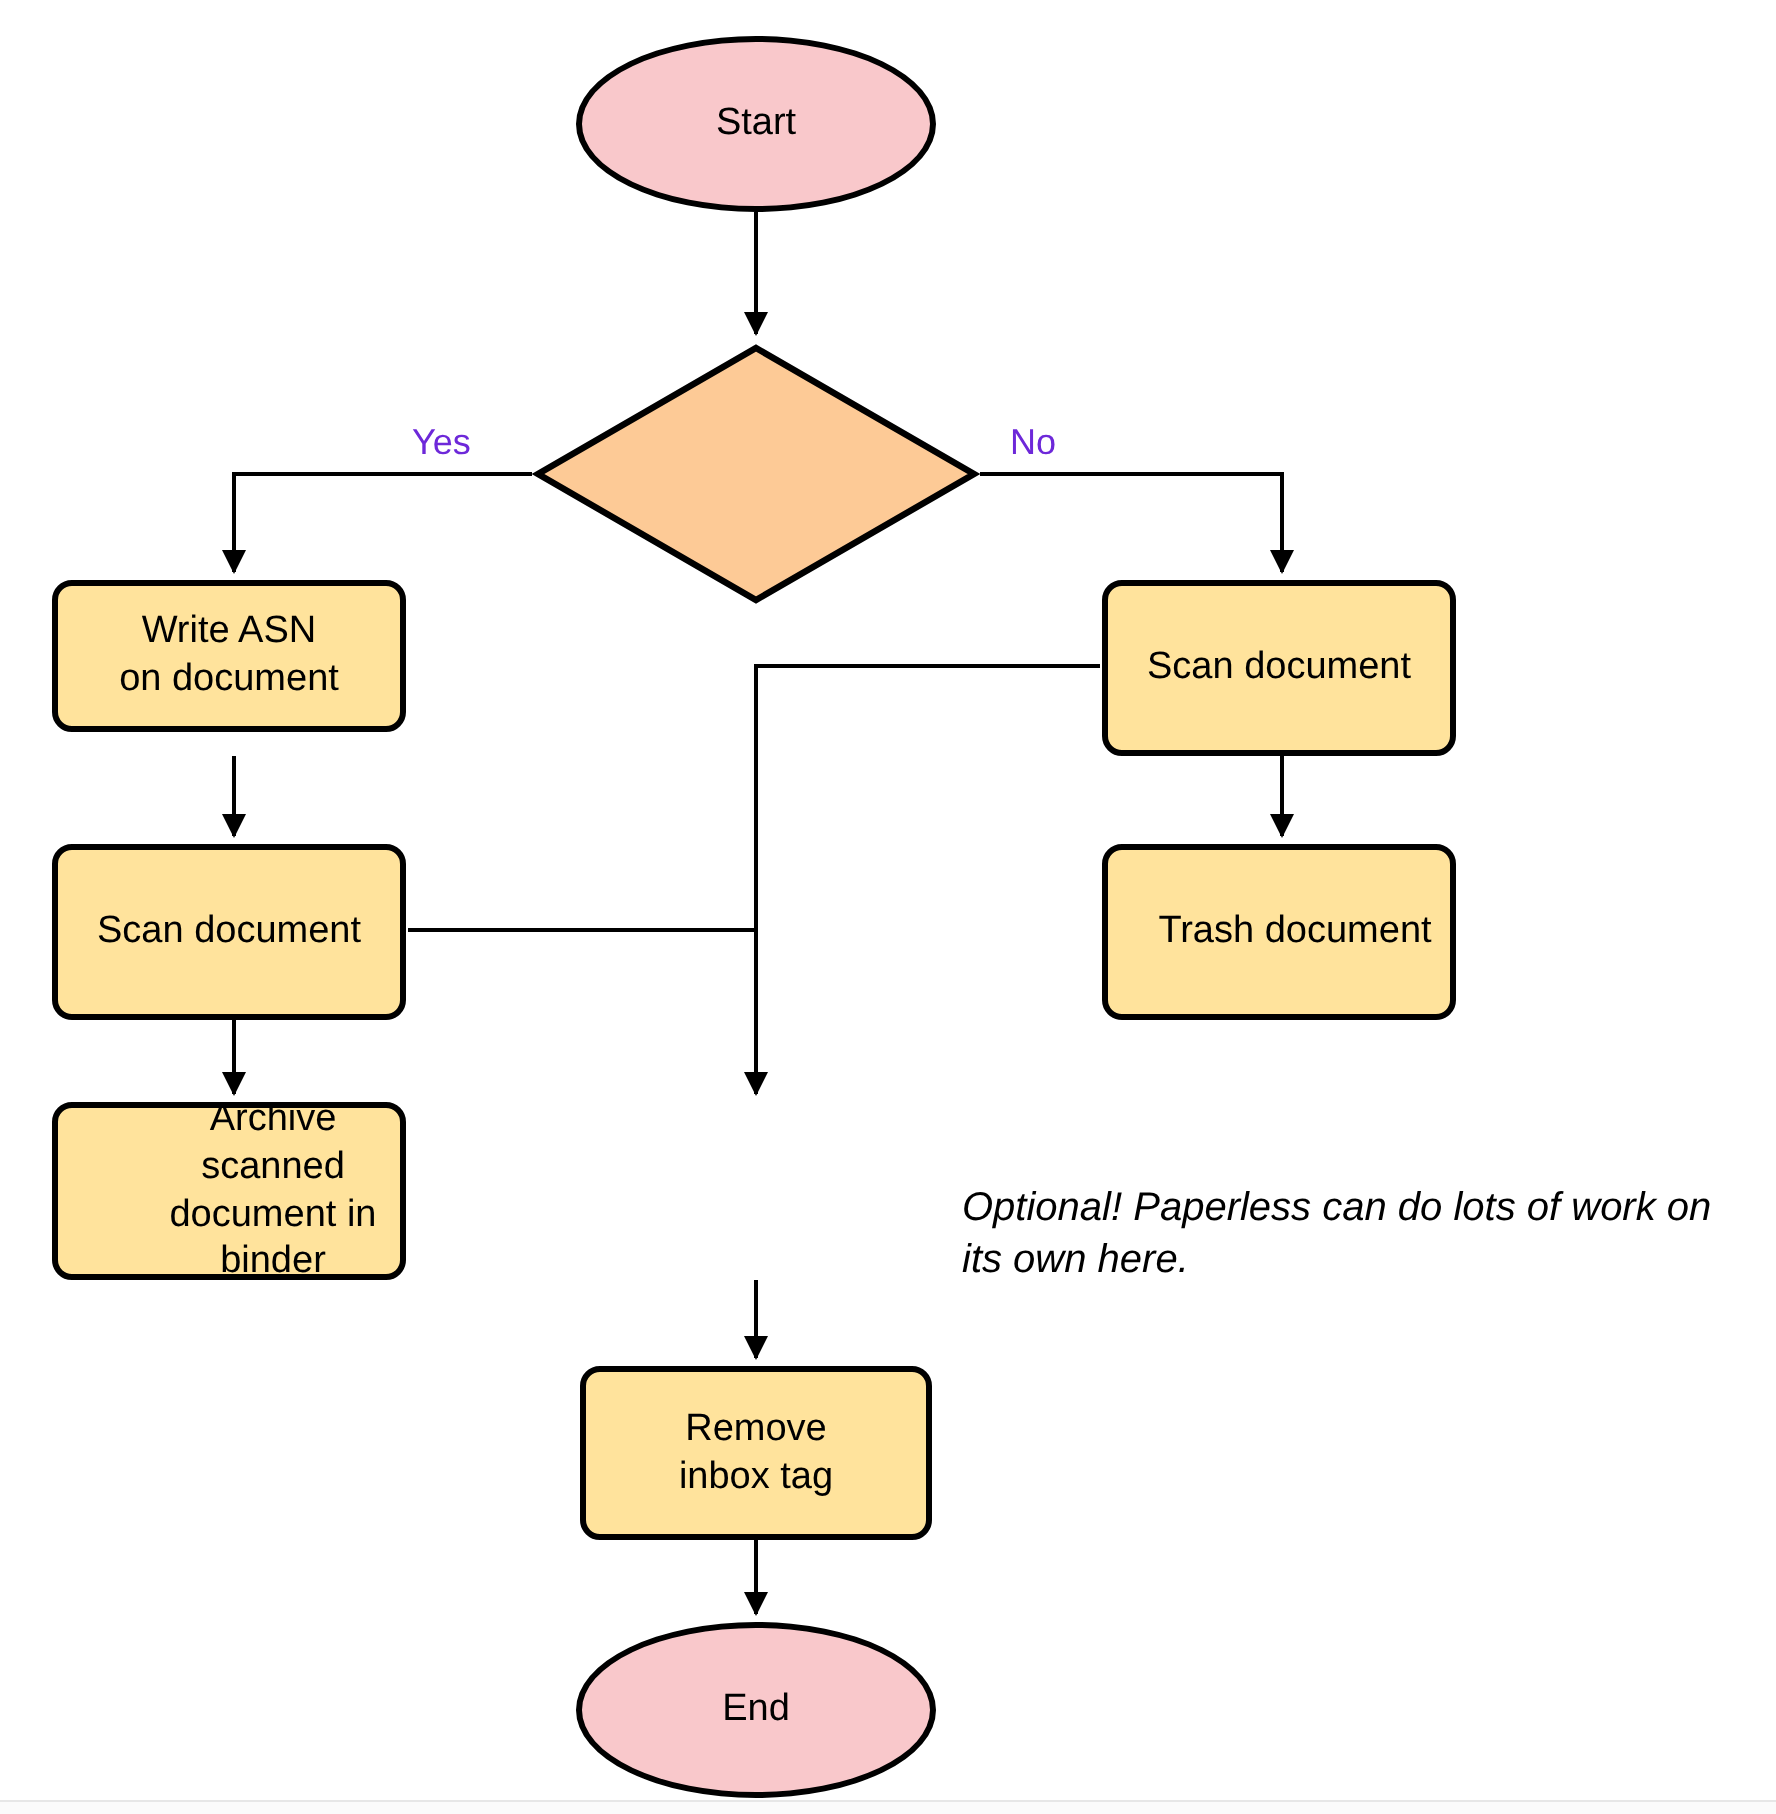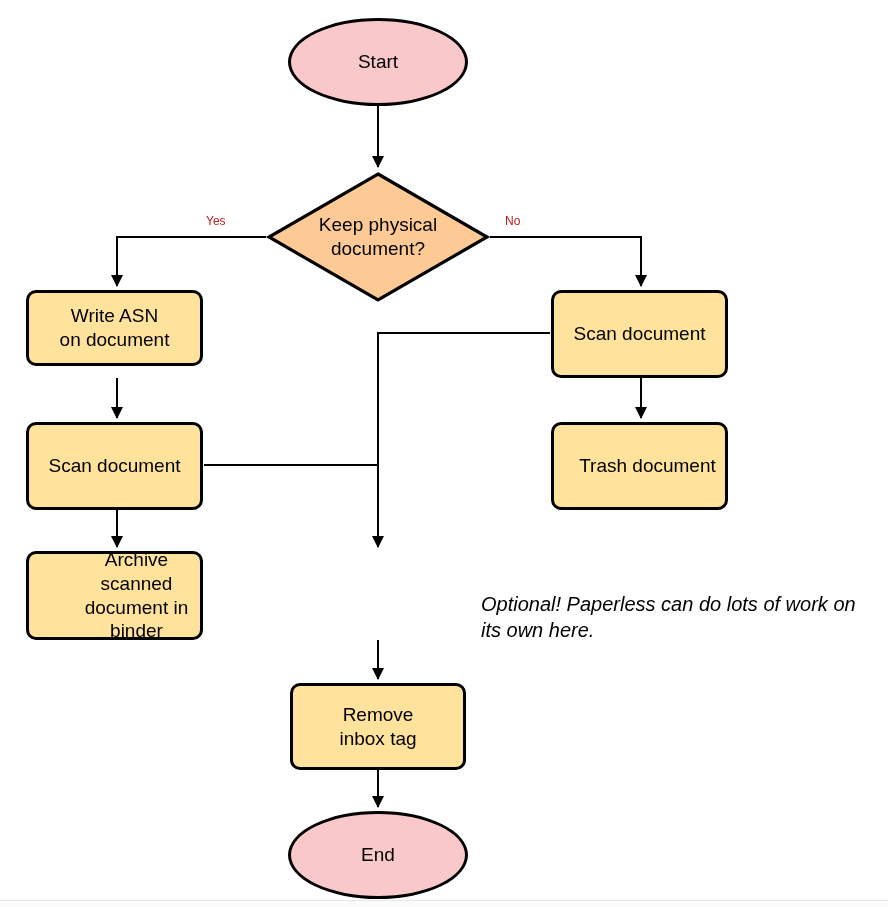--- a/index.html
+++ b/index.html
@@ -65,23 +65,23 @@
   #node-scan-left    { left:  26px; top: 422px; width: 177px; height:  88px; }
   #node-archive      { left:  26px; top: 551px; width: 177px; height:  89px; }
   #node-scan-right   { left: 551px; top: 290px; width: 177px; height:  88px; }
   #node-trash        { left: 551px; top: 422px; width: 177px; height:  88px; padding-left: 16px; }
   #node-tagging      { left: 290px; top: 551px; width: 176px; height:  89px; }
   #node-remove-inbox { left: 290px; top: 683px; width: 176px; height:  87px; }
   #node-end          { left: 288px; top: 811px; width: 180px; height:  88px; }
 
   .edge-label {
     position: absolute;
-    font-size: 12px;
+    font-size: 18px;
     line-height: 20px;
-    color: #b91c1c;
+    color: #6d28d9;
   }
   #label-yes { left: 206px; top: 211px; }
   #label-no  { left: 505px; top: 211px; }
 
   .annotation {
     position: absolute;
     left: 481px;
     top: 591px;
     width: 412px;
     font-size: 20px;
@@ -131,22 +131,20 @@
   </svg>
 
   <div id="node-start" class="node terminal" style="background:#f9c8cb;">
     <span class="node-label">Start</span>
   </div>
 
   <div id="node-decision" class="node decision">
     <svg width="224" height="132" viewBox="0 0 224 132">
       <polygon points="112,3 221,66 112,129 3,66" fill="#fdca96" stroke="#000000" stroke-width="3.2"></polygon>
     </svg>
-    <span class="node-label">Keep physical
-document?</span>
   </div>
 
   <div id="node-write-asn" class="node process" style="background:#ffe39c;">
     <span class="node-label">Write ASN
 on document</span>
   </div>
 
   <div id="node-scan-left" class="node process" style="background:#ffe39c;">
     <span class="node-label">Scan document</span>
   </div>

